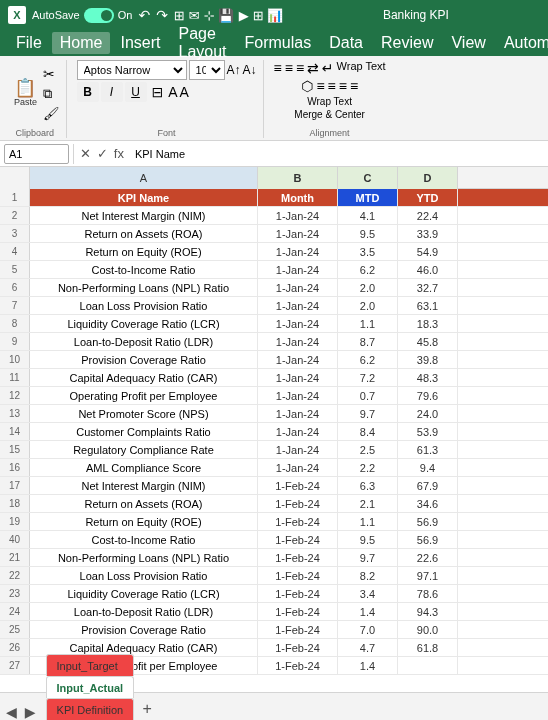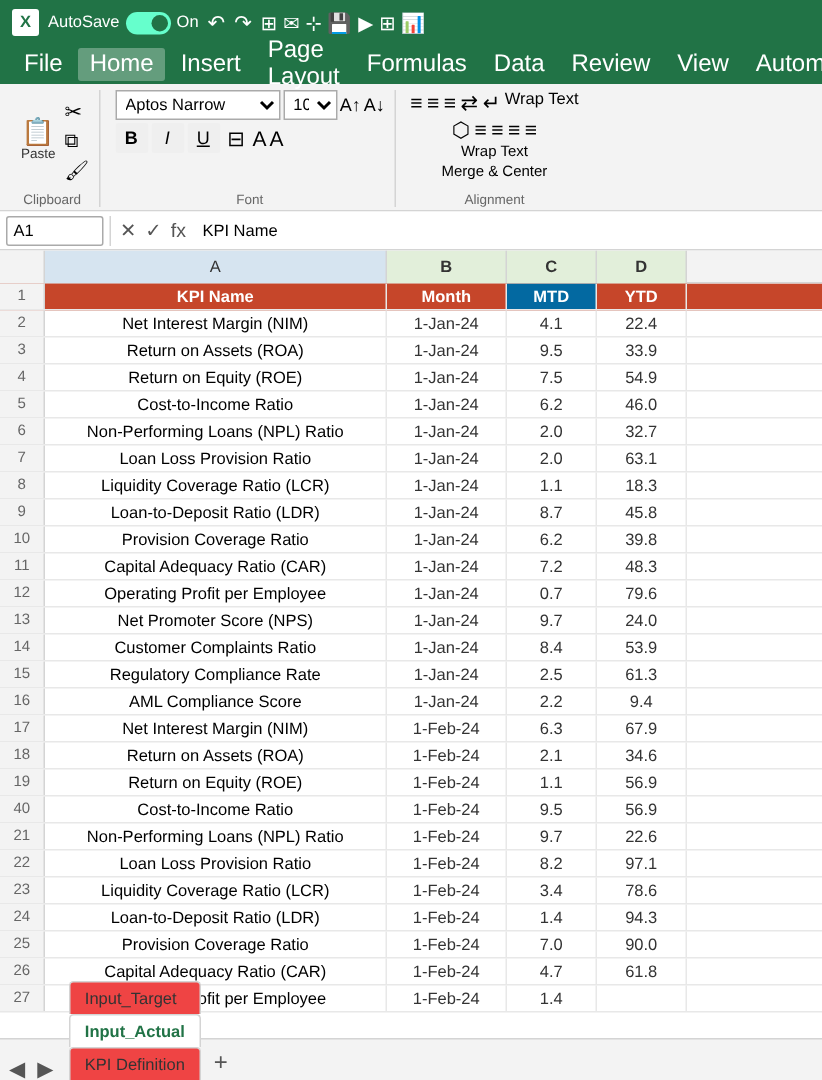--- a/index.html
+++ b/index.html
@@ -209,21 +209,21 @@
     .header-row {
       background: #c6462a;
     }
     .header-row .cell {
       color: white;
       font-weight: bold;
       justify-content: center;
       background: #c6462a;
     }
     .header-row .cell-b { background: #c6462a; }
-    .header-row .cell-c { background: #0369a1; }
+    .header-row .cell-c { background: #1d4ed8; }
     .header-row .cell-d { background: #c6462a; }
     .header-row .row-num { background: #f3f3f3; }
 
     .data-row .cell-a { justify-content: center; }
     .data-row .cell-b { color: #333; }
     .data-row .cell-c { color: #333; }
     .data-row .cell-d { color: #333; }
 
     
     .tab-bar {
@@ -283,20 +283,21 @@
     <span style="display:flex;gap:4px;font-size:13px;">
       <span>⊞</span>
       <span>✉</span>
       <span>⊹</span>
       <span>💾</span>
       <span>▶</span>
       <span>⊞</span>
       <span>📊</span>
     </span>
   </div>
+  <div class="title-center">Banking KPI</div>
 </div>
 
 <div class="menu-bar">
   <span class="menu-item">File</span>
   <span class="menu-item active">Home</span>
   <span class="menu-item">Insert</span>
   <span class="menu-item">Page Layout</span>
   <span class="menu-item">Formulas</span>
   <span class="menu-item">Data</span>
   <span class="menu-item">Review</span>
@@ -417,21 +418,21 @@
       <div class="row-num">3</div>
       <div class="cell cell-a">Return on Assets (ROA)</div>
       <div class="cell cell-b">1-Jan-24</div>
       <div class="cell cell-c">9.5</div>
       <div class="cell cell-d">33.9</div>
     </div>
         <div class="table-row data-row">
       <div class="row-num">4</div>
       <div class="cell cell-a">Return on Equity (ROE)</div>
       <div class="cell cell-b">1-Jan-24</div>
-      <div class="cell cell-c">7.5</div>
+      <div class="cell cell-c">3.5</div>
       <div class="cell cell-d">54.9</div>
     </div>
         <div class="table-row data-row">
       <div class="row-num">5</div>
       <div class="cell cell-a">Cost-to-Income Ratio</div>
       <div class="cell cell-b">1-Jan-24</div>
       <div class="cell cell-c">6.2</div>
       <div class="cell cell-d">46.0</div>
     </div>
         <div class="table-row data-row">

